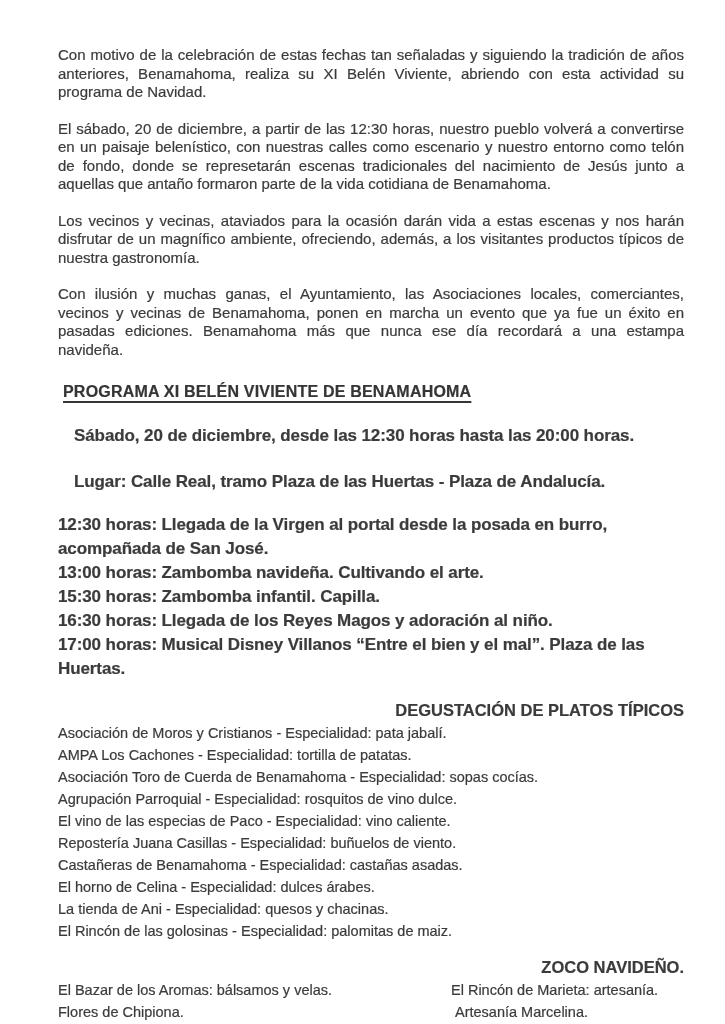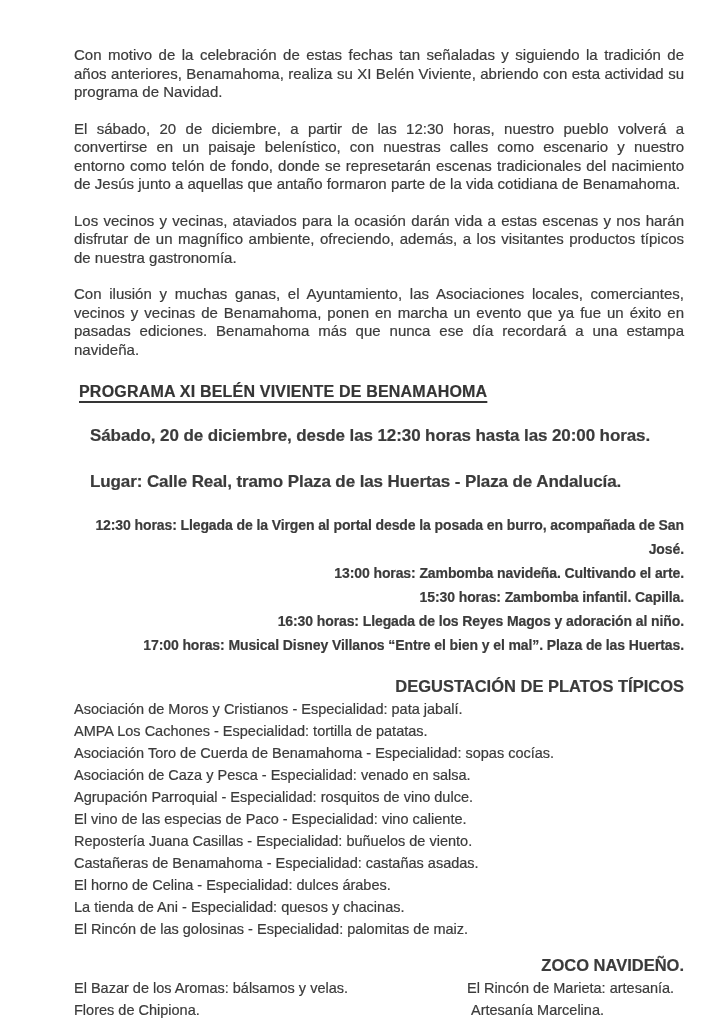--- a/index.html
+++ b/index.html
@@ -9,21 +9,21 @@
   }
   body {
     width: 725px;
     height: 1024px;
     overflow: hidden;
   }
   .page {
     box-sizing: border-box;
     width: 725px;
     height: 1024px;
-    padding: 46px 41px 0 74px;
+    padding: 46px 41px 0 58px;
     font-family: "Liberation Sans", sans-serif;
     color: #3b3b3b;
     -webkit-text-stroke: 0.2px currentColor;
   }
   .body-par {
     font-size: 15px;
     line-height: 18.5px;
     text-align: justify;
     margin: 0 0 18px 0;
   }
@@ -45,26 +45,25 @@
     font-size: 17px;
     font-weight: 600;
     line-height: 30px;
     margin: 16px;
     letter-spacing: -0.1px;
   }
   .schedule {
     margin-top: 15px;
   }
   .schedule-item {
-    font-size: 14px;
+    font-size: 17px;
     font-weight: 600;
     line-height: 24px;
     margin: 0;
     letter-spacing: -0.1px;
-    text-align: right;
   }
   .section {
     margin-top: 18px;
   }
   .section-title {
     font-size: 16.5px;
     font-weight: 600;
     line-height: 23px;
     margin: 0;
     text-align: right;
@@ -117,21 +116,20 @@
     <p class="schedule-item">15:30 horas: Zambomba infantil. Capilla.</p>
     <p class="schedule-item">16:30 horas: Llegada de los Reyes Magos y adoración al niño.</p>
     <p class="schedule-item">17:00 horas: Musical Disney Villanos “Entre el bien y el mal”. Plaza de las Huertas.</p>
   </div>
 
   <section class="section tasting">
     <h2 class="section-title">DEGUSTACIÓN DE PLATOS TÍPICOS</h2>
     <p class="list-item">Asociación de Moros y Cristianos - Especialidad: pata jabalí.</p>
     <p class="list-item">AMPA Los Cachones - Especialidad: tortilla de patatas.</p>
     <p class="list-item">Asociación Toro de Cuerda de Benamahoma - Especialidad: sopas cocías.</p>
-    <p class="list-item">Asociación de Caza y Pesca - Especialidad: venado en salsa.</p>
     <p class="list-item">Agrupación Parroquial - Especialidad: rosquitos de vino dulce.</p>
     <p class="list-item">El vino de las especias de Paco - Especialidad: vino caliente.</p>
     <p class="list-item">Repostería Juana Casillas - Especialidad: buñuelos de viento.</p>
     <p class="list-item">Castañeras de Benamahoma - Especialidad: castañas asadas.</p>
     <p class="list-item">El horno de Celina - Especialidad: dulces árabes.</p>
     <p class="list-item">La tienda de Ani - Especialidad: quesos y chacinas.</p>
     <p class="list-item">El Rincón de las golosinas - Especialidad: palomitas de maiz.</p>
   </section>
 
   <section class="section market">

